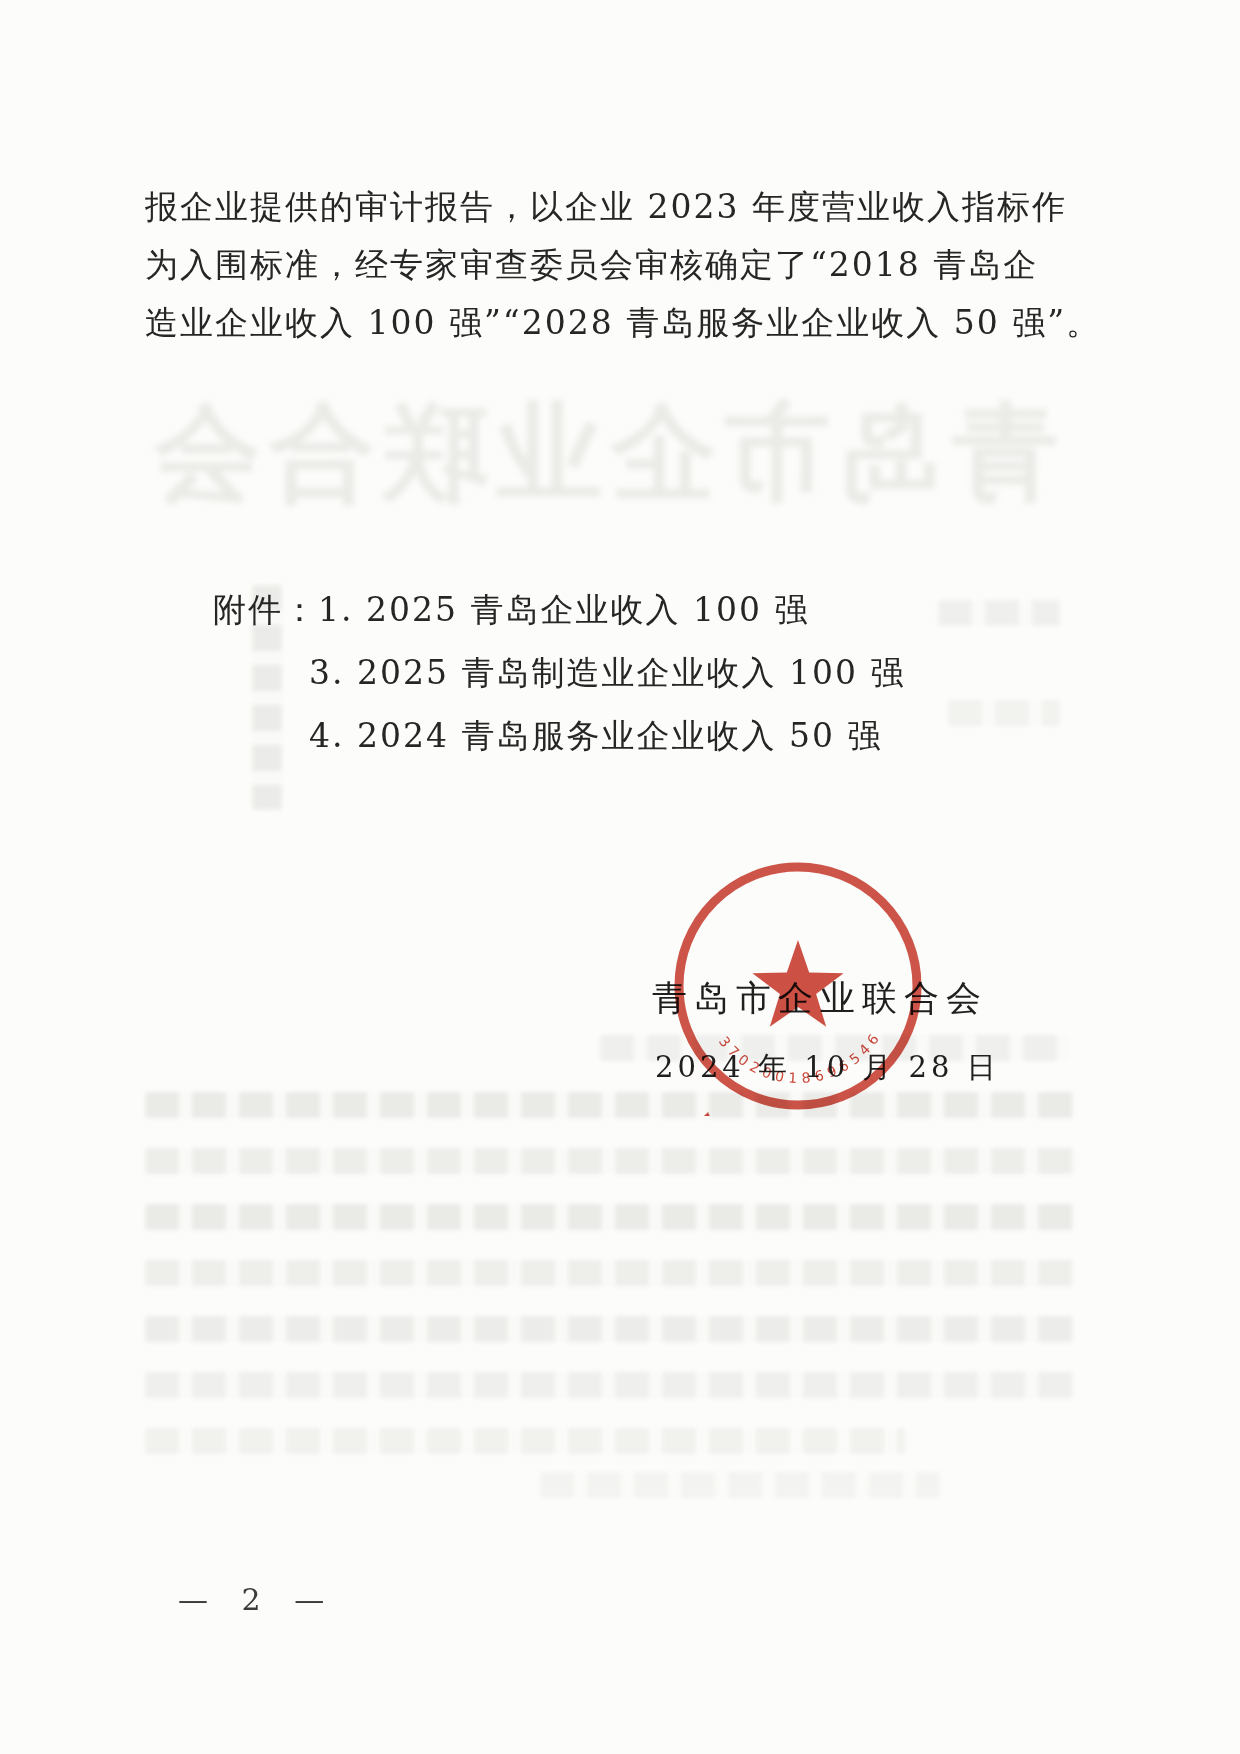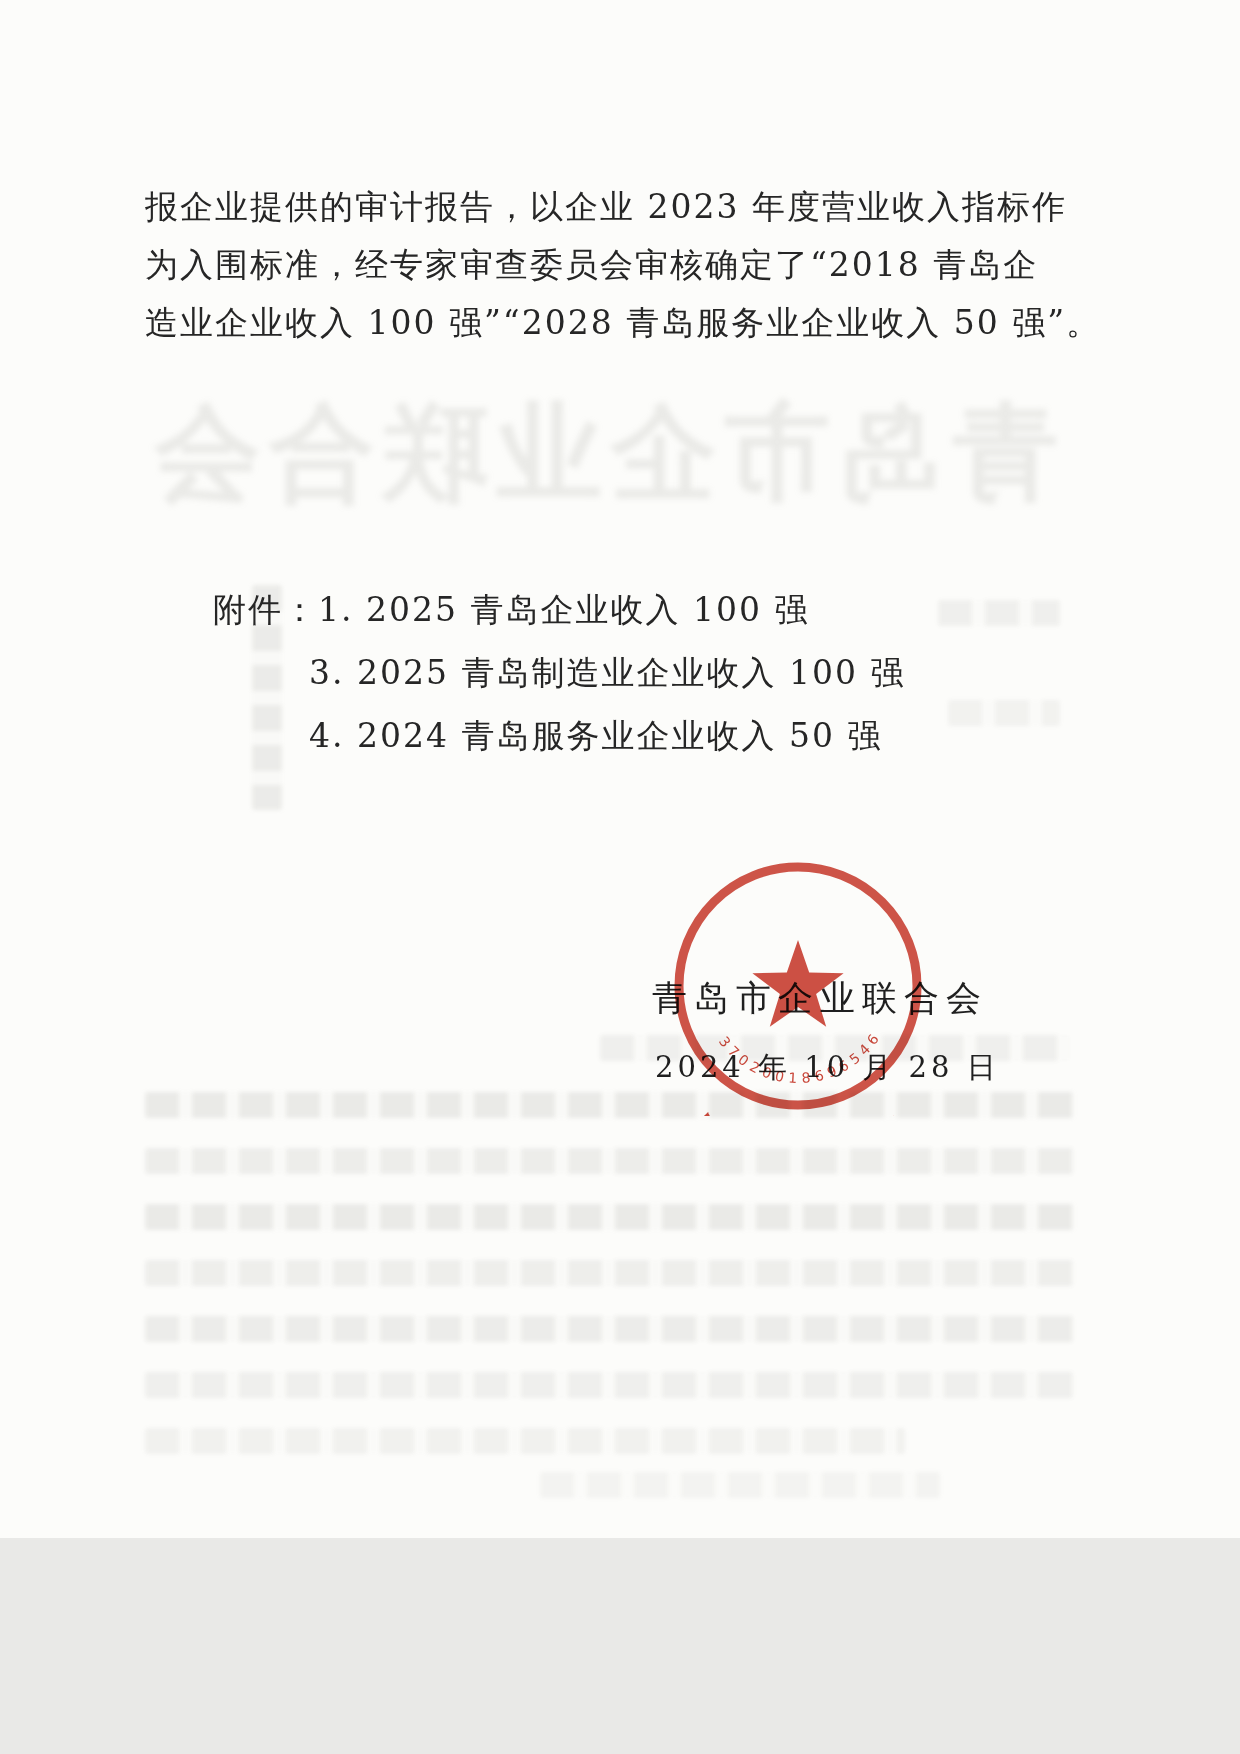--- a/index.html
+++ b/index.html
@@ -1,18 +1,18 @@
 <!DOCTYPE html>
 <html><head>
 <meta charset="utf-8">
 <style>
   html,body{margin:0;padding:0;background:#e9e9e7;}
   .page{
     position:relative;
-    width:1240px;height:1538px;
+    width:1240px;height:1754px;
     margin:0 auto;
     background:#fcfcfa;
     overflow:hidden;
     font-family:"DejaVu Serif","Liberation Serif",serif;
     color:#262626;
   }
 
   
   .body-text{
     position:absolute;

